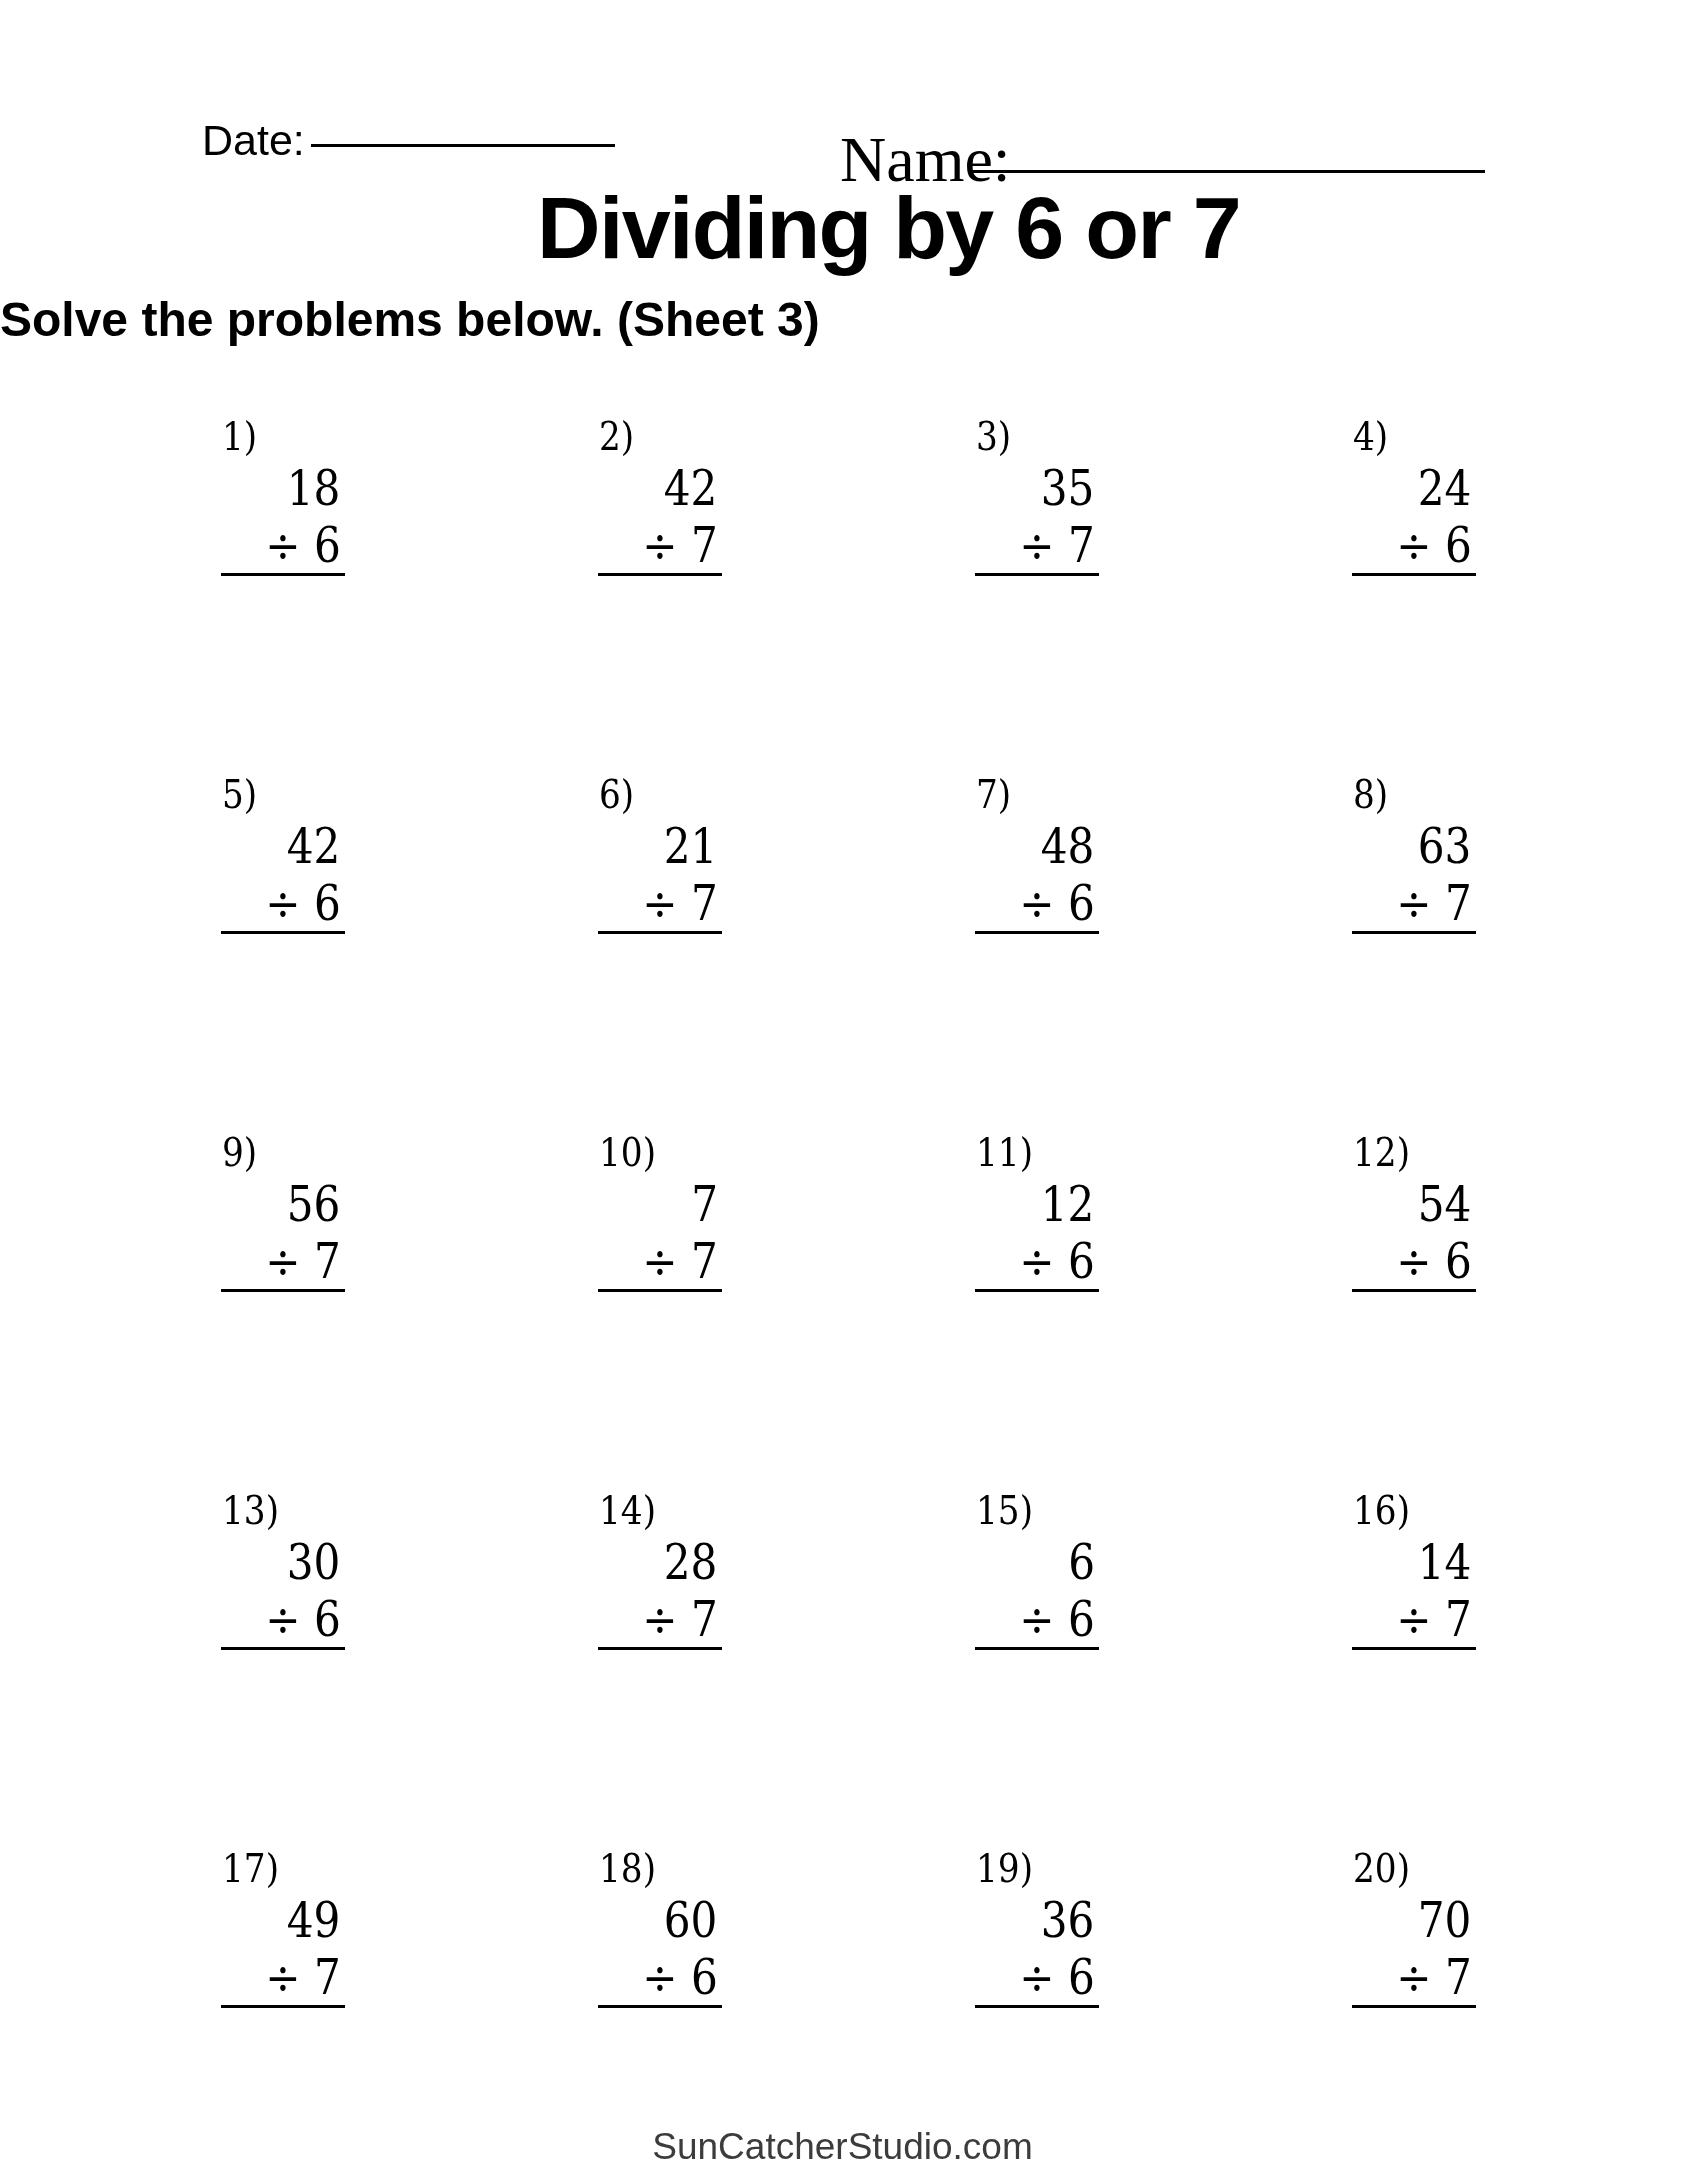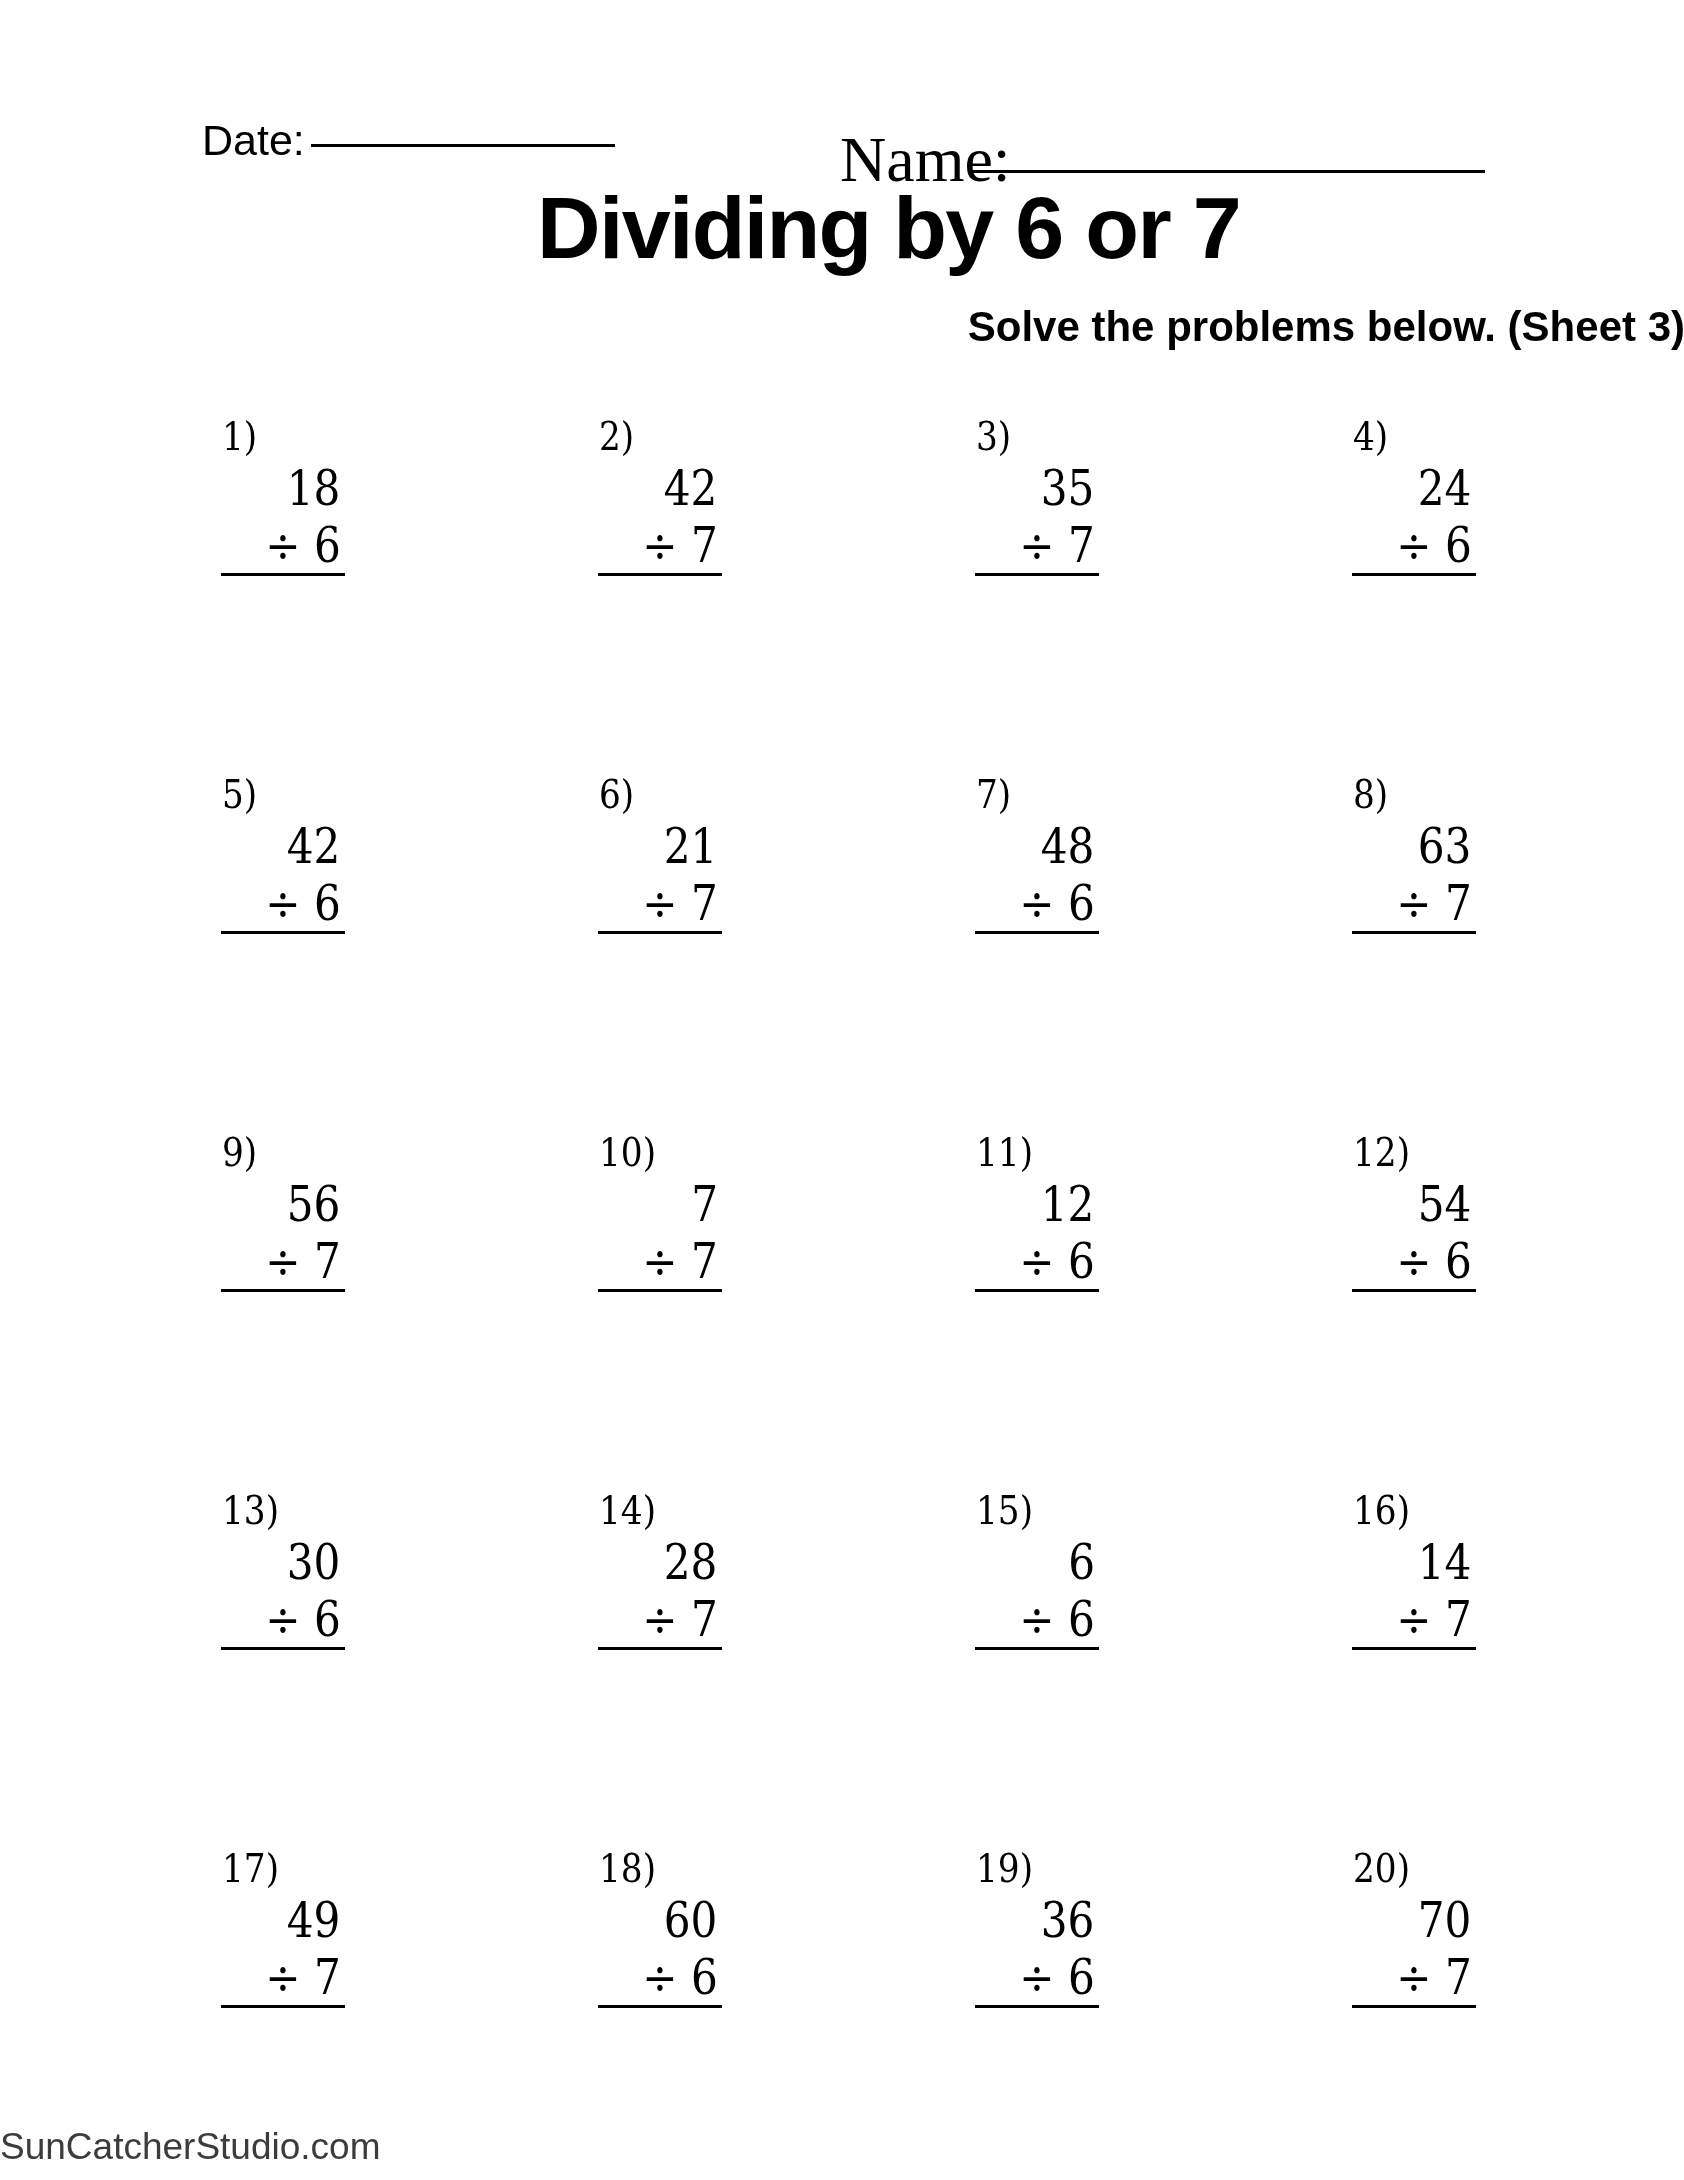--- a/index.html
+++ b/index.html
@@ -33,23 +33,23 @@
 
   
   .page-title {
     position: absolute; left: 0; top: 184px; width: 100%;
     text-align: center;
     font-size: 88px; font-weight: bold; line-height: 1;
     letter-spacing: -1.7px;
     padding-left: 46px;
   }
   .page-subtitle {
-    position: absolute; left: 0; top: 306px; width: 100%;
-    text-align: right;
-    font-size: 42px; font-weight: bold; line-height: 1;
+    position: absolute; left: 0; top: 296px; width: 100%;
+    text-align: left;
+    font-size: 48px; font-weight: bold; line-height: 1;
   }
 
   
   .problems-grid {
     position: absolute; left: 221px; top: 417px;
     display: grid;
     grid-template-columns: repeat(4, 377px);
     grid-auto-rows: 358px;
   }
   .problem {
@@ -74,21 +74,21 @@
   .dividend { top: 47px; }
   .divisor  { top: 104px; }
   .answer-line {
     position: absolute; left: 0; top: 156px;
     width: 124px; height: 3.4px; background: #000000;
   }
 
   
   .footer-credit {
     position: absolute; left: 0; top: 2128px; width: 100%;
-    text-align: left;
+    text-align: center;
     font-size: 37px; line-height: 1;
     color: #3c3c3c;
   }
 </style>
 </head>
 <body>
 
 <span class="date-label">Date:</span>
 <div class="date-line"></div>
 <span class="name-label">Name:</span>

